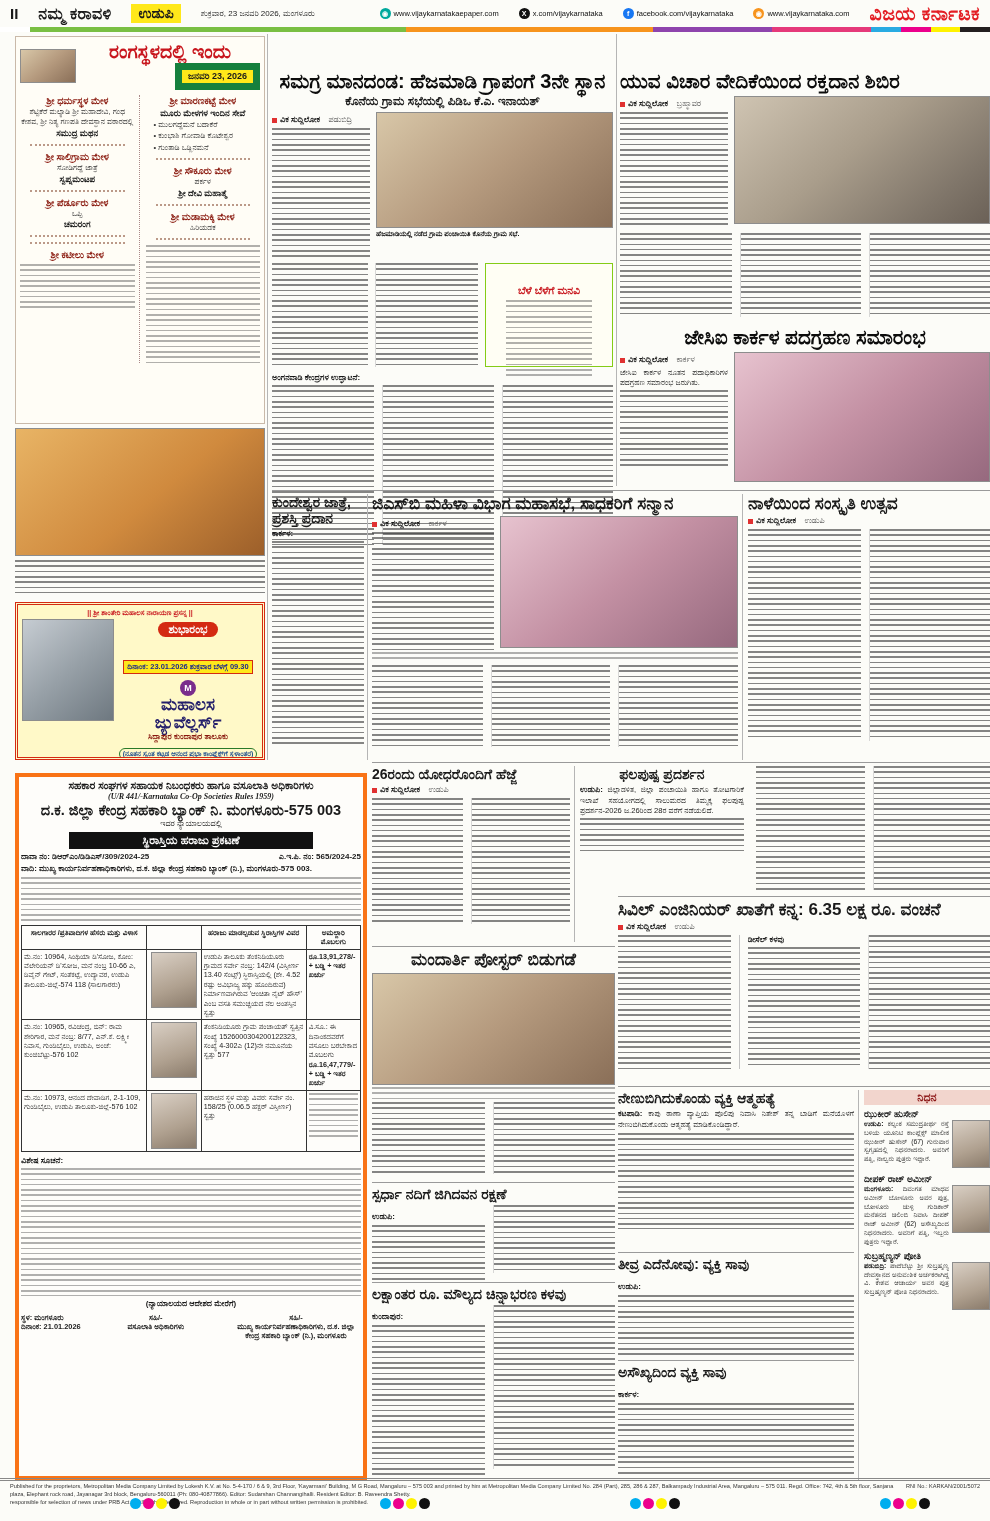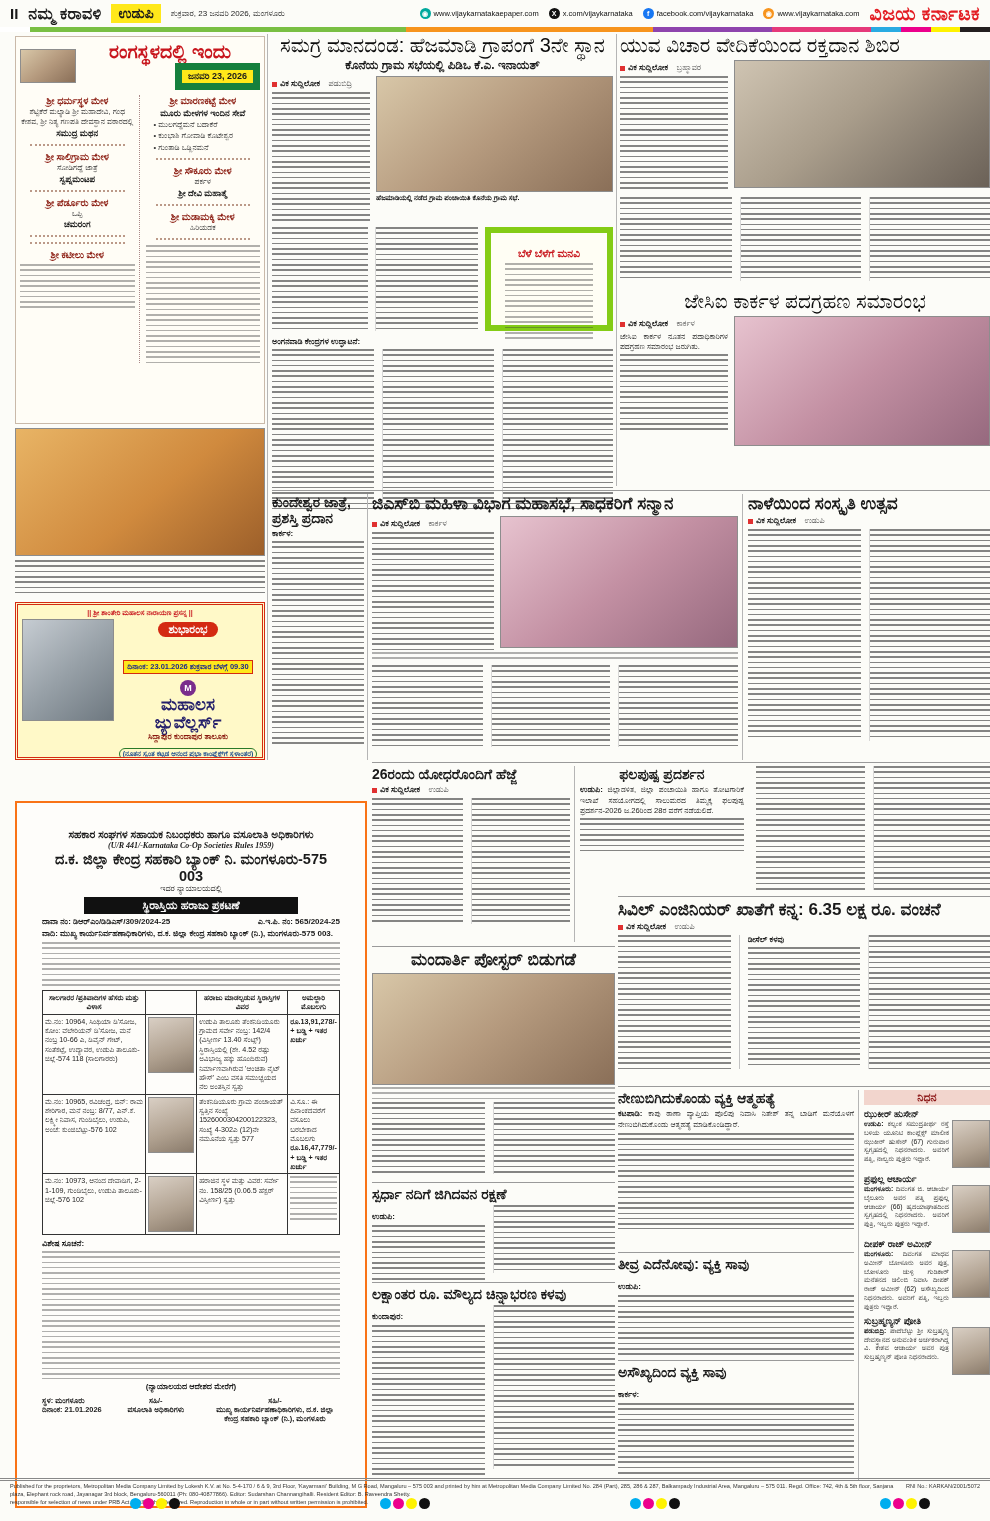--- a/index.html
+++ b/index.html
@@ -9,32 +9,32 @@
   .ctr{text-align:center;}
   
   .fl{background-image:repeating-linear-gradient(to bottom,#3c3c3c 0,#3c3c3c 1.6px,transparent 1.6px,transparent 5.3px);opacity:.62;}
   .fl.lt{opacity:.4;}
   .cols{display:flex;gap:8px;}
   .cols>div{flex:1;}
   .cols>div+div{border-left:1px solid #c2c2c2;padding-left:8px;}
   .hr{position:absolute;background:#9a9a9a;height:1px;}
   .vr{position:absolute;background:#b5b5b5;width:1px;}
   
-  .hdr{position:absolute;left:0;top:0;width:990px;height:27px;display:flex;align-items:center;gap:10px;padding:0 10px;box-sizing:border-box;text-align:center;}
+  .hdr{position:absolute;left:0;top:0;width:990px;height:27px;display:flex;align-items:center;gap:20px;padding:0 10px;box-sizing:border-box;text-align:center;}
   .pgnum{font-size:15px;font-weight:bold;}
   .masthead{font-size:16px;font-weight:bold;letter-spacing:.3px;}
   .edbadge{background:#ffe81a;font-weight:bold;font-size:14px;padding:1px 7px;}
   .dateline{font-size:8px;color:#222;}
   .hlink{display:flex;align-items:center;gap:3px;font-size:7.5px;color:#111;}
   .cir{width:11px;height:11px;border-radius:50%;display:inline-flex;align-items:center;justify-content:center;color:#fff;font-size:7px;font-weight:bold;}
   .vklogo{font-size:19px;font-weight:bold;color:#e31e24;letter-spacing:.4px;}
   .cbar{position:absolute;left:0;top:27px;width:990px;height:5px;
     background:linear-gradient(90deg,#fff 0 3%,#79bf43 3% 41%,#f7941d 41% 66%,#8e44ad 66% 78%,#e5397a 78% 88%,#29abe2 88% 91%,#ec008c 91% 94%,#fff200 94% 97%,#231f20 97% 100%);}
   
-  .h1{font-size:20px;font-weight:normal;line-height:1.1;color:#0c0c0c;}
+  .h1{font-size:20px;font-weight:bold;line-height:1.1;color:#0c0c0c;margin-top:36px;}
   .h2{font-size:17px;font-weight:bold;line-height:1.12;}
   .h3{font-size:14px;font-weight:bold;line-height:1.15;}
   .sub{font-size:12px;font-weight:bold;}
   .byline{display:flex;align-items:center;gap:3px;font-size:8px;margin:3px 0;}
   .rsq{width:5px;height:5px;background:#e03131;display:inline-block;}
   .loc{color:#555;font-weight:normal;}
   .dl{font-size:8px;font-weight:bold;}
   .exc{font-size:7.6px;text-align:justify;line-height:1.32;color:#222;}
   .cap{font-size:7px;font-weight:bold;line-height:1.25;color:#111;}
   .photo{border:1px solid #8d8d8d;box-sizing:border-box;background:linear-gradient(140deg,#cfc4b2,#a99d8b 45%,#80766a 80%,#6b6157);}
@@ -46,35 +46,35 @@
   
   .rang{border:1px solid #c9b9a9;box-sizing:border-box;padding:4px;background:#fffdf6;}
   .rang-title{color:#c8161d;font-size:19px;font-weight:bold;}
   .rang-badge{background:#ffe81a;border:7px solid #15803d;font-size:9px;font-weight:bold;padding:1px 6px;display:inline-block;}
   .mname{color:#8a1a0f;font-weight:bold;font-size:9.5px;text-align:center;}
   .mvenue{font-size:7.6px;text-align:center;color:#333;line-height:1.3;}
   .mpra{font-size:8.5px;font-weight:bold;text-align:center;margin-top:1px;}
   .mdots{border-top:2px dotted #b98;margin:5px 10px;}
   .mbul{font-size:7.6px;color:#333;line-height:1.5;padding-left:8px;}
   
-  .mbox{border:6px solid #84cc16;box-sizing:border-box;padding:14px;background:#fffef4;}
+  .mbox{border:1px solid #84cc16;box-sizing:border-box;padding:20px;background:#fffef4;}
   .mbox-title{color:#c8161d;font-weight:bold;font-size:10.5px;text-align:center;margin-bottom:3px;}
   
   .ad{border:3px double #d42a12;background:#fff9c8;box-sizing:border-box;padding:4px;overflow:hidden;}
   .ad-top{color:#c8161d;font-size:7px;font-weight:bold;text-align:center;}
   .ad-badge{background:#d42a12;color:#fff;font-weight:bold;font-size:11px;border-radius:8px;padding:1px 10px;display:inline-block;}
   .ad-date{color:#1a2a8c;background:#ffe81a;border:1px solid #d42a12;font-size:7.5px;font-weight:bold;padding:1px 3px;display:inline-block;}
   .ad-name{color:#241f6b;font-weight:bold;font-size:17px;line-height:1.05;}
   .ad-addr{color:#8a1a0f;font-size:8px;font-weight:bold;}
   .ad-note{border:1px solid #2a7a2a;color:#1a4a8c;font-size:7px;font-weight:bold;border-radius:6px;padding:1px 3px;display:inline-block;margin-top:2px;}
   .ad-strip{background:#f7941d;color:#7a1010;border-radius:8px;font-size:6.8px;font-weight:bold;text-align:center;padding:1px 2px;margin-top:3px;}
   .ad-own{color:#d42a12;font-size:8.6px;font-weight:bold;text-align:center;margin-top:3px;}
   .mlogo{width:16px;height:16px;border-radius:50%;background:#7a2d8c;color:#fff;display:inline-flex;align-items:center;justify-content:center;font-size:9px;font-weight:bold;}
   
-  .notice{border:2px solid #f97316;box-sizing:border-box;padding:25px;background:#fefdfa;margin-top:28px;}
+  .notice{border:4px solid #f97316;box-sizing:border-box;padding:2px;background:#fefdfa;}
   .nt1{font-size:10.5px;font-weight:bold;text-align:center;}
   .nt2{font-size:8px;font-style:italic;font-weight:bold;text-align:center;font-family:"Liberation Serif",serif;}
   .nt3{font-size:14.5px;font-weight:bold;text-align:center;margin-top:1px;}
   .nt4{font-size:8px;text-align:center;}
   .nbanner{background:#111;color:#fff;font-size:11px;font-weight:bold;text-align:center;width:72%;margin:3px auto;padding:2px 0;}
   .ncase{display:flex;justify-content:space-between;font-size:8px;font-weight:bold;margin-top:2px;}
   .nparty{font-size:8px;font-weight:bold;margin-top:2px;}
   .ntable{width:100%;border-collapse:collapse;margin-top:4px;}
   .ntable td,.ntable th{border:1px solid #333;font-size:7.2px;padding:2px;vertical-align:top;text-align:left;line-height:1.3;}
   .ntable th{text-align:center;font-weight:bold;}
@@ -443,25 +443,20 @@
 
   <div class="vr" style="left:858px;top:1090px;height:390px"></div>
   <div class="abs" style="left:864px;top:1090px;width:126px;height:390px">
     <div class="nid-title">ನಿಧನ</div>
     <div class="obit">
       <div class="oname">ಝುಕೀರ್ ಹುಸೇನ್</div>
       <div class="photo pt ophoto"></div>
       <div class="otext"><span class="b">ಉಡುಪಿ:</span> <span>ಕಲ್ಸಂಕ ಸಮುದ್ರತೀರ್ಥ ರಸ್ತೆ ಬಳಿಯ ಯೂನಿಟಿ ಕಾಂಪ್ಲೆಕ್ಸ್ ಮಾಲೀಕ ಝುಕೀರ್ ಹುಸೇನ್ (67) ಗುರುವಾರ ಸ್ವಗೃಹದಲ್ಲಿ ನಿಧನರಾದರು. ಅವರಿಗೆ ಪತ್ನಿ, ನಾಲ್ವರು ಪುತ್ರರು ಇದ್ದಾರೆ.</span></div>
     </div>
     <div class="obit">
-      <div class="oname">ಪ್ರಫುಲ್ಲ ಆಚಾರ್ಯ</div>
-      <div class="photo pt ophoto"></div>
-      <div class="otext"><span class="b">ಮಂಗಳೂರು:</span> <span>ದಿವಂಗತ ಜಿ. ಆಚಾರ್ಯ ಬೈಲೂರು ಅವರ ಪತ್ನಿ ಪ್ರಫುಲ್ಲ ಆಚಾರ್ಯ (66) ಹೃದಯಾಘಾತದಿಂದ ಸ್ವಗೃಹದಲ್ಲಿ ನಿಧನರಾದರು. ಅವರಿಗೆ ಪುತ್ರಿ, ಇಬ್ಬರು ಪುತ್ರರು ಇದ್ದಾರೆ.</span></div>
-    </div>
-    <div class="obit">
       <div class="oname">ದೀಪಕ್ ರಾಜ್ ಅಮೀನ್</div>
       <div class="photo pt ophoto"></div>
       <div class="otext"><span class="b">ಮಂಗಳೂರು:</span> <span>ದಿವಂಗತ ಮಾಧವ ಅಮೀನ್ ಬೋಳೂರು ಅವರ ಪುತ್ರ, ಬೋಳೂರು ಚುಳ್ಳಿ ಗುಡಿಕಾರ್ ಮನೆತನದ ಚಿಲಿಂಬಿ ನಿವಾಸಿ ದೀಪಕ್ ರಾಜ್ ಅಮೀನ್ (62) ಅಸೌಖ್ಯದಿಂದ ನಿಧನರಾದರು. ಅವರಿಗೆ ಪತ್ನಿ, ಇಬ್ಬರು ಪುತ್ರರು ಇದ್ದಾರೆ.</span></div>
     </div>
     <div class="obit">
       <div class="oname">ಸುಬ್ರಹ್ಮಣ್ಯನ್ ಪೋತಿ</div>
       <div class="photo pt ophoto"></div>
       <div class="otext"><span class="b">ಪಡುಬಿದ್ರಿ:</span> <span>ಪಾದೆಬೆಟ್ಟು ಶ್ರೀ ಸುಬ್ರಹ್ಮಣ್ಯ ದೇವಸ್ಥಾನದ ಅನುವಂಶಿಕ ಅರ್ಚಕರಾಗಿದ್ದ ವಿ. ಕೇಶವ ಆಚಾರ್ಯ ಅವರ ಪುತ್ರ ಸುಬ್ರಹ್ಮಣ್ಯನ್ ಪೋತಿ ನಿಧನರಾದರು.</span></div>
     </div>
   </div>

